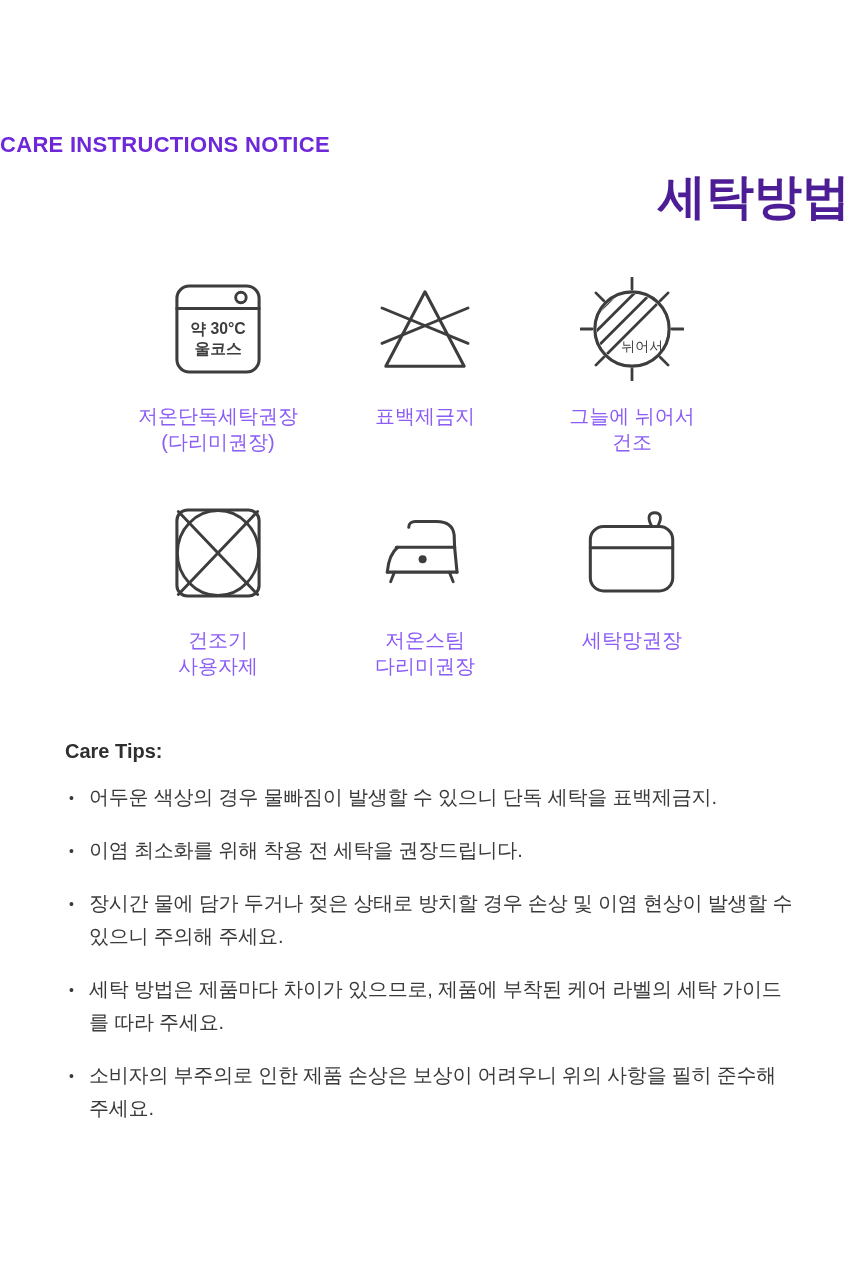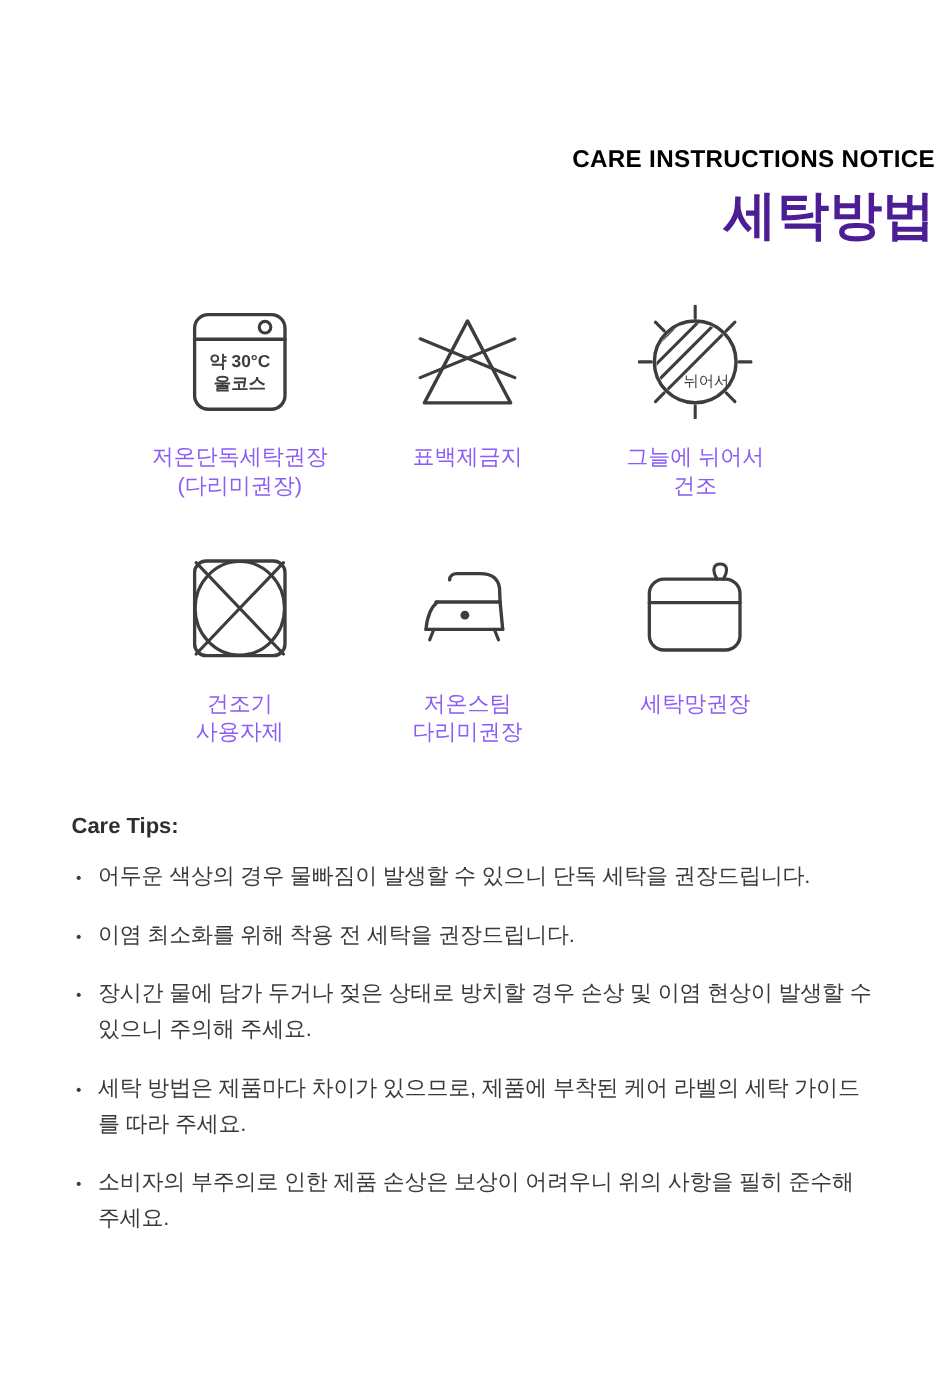--- a/index.html
+++ b/index.html
@@ -5,22 +5,22 @@
   html,body{margin:0;padding:0;background:#ffffff;}
   body{
     width:850px;min-height:1272px;
     font-family:"Liberation Sans","DejaVu Sans",sans-serif;
     color:#3d3d3d;
     -webkit-font-smoothing:antialiased;
   }
   .page{padding-top:134px;}
 
   .eyebrow{
-    text-align:right;
-    color:#000000;
+    text-align:left;
+    color:#6d28d9;
     font-size:22px;
     font-weight:700;
     letter-spacing:.3px;
     line-height:1;
   }
   .big-title{
     text-align:right;
     color:#4c1d95;
     font-size:48px;
     font-weight:700;
@@ -197,21 +197,21 @@
       <div class="icon-label">
         <span>세탁망권장</span>
       </div>
     </div>
 
   </div>
 
   <div class="tips">
     <div class="tips-heading">Care Tips:</div>
     <ul class="tips-list">
-      <li>어두운 색상의 경우 물빠짐이 발생할 수 있으니 단독 세탁을 권장드립니다.</li>
+      <li>어두운 색상의 경우 물빠짐이 발생할 수 있으니 단독 세탁을 표백제금지.</li>
       <li>이염 최소화를 위해 착용 전 세탁을 권장드립니다.</li>
       <li>장시간 물에 담가 두거나 젖은 상태로 방치할 경우 손상 및 이염 현상이 발생할 수 있으니 주의해 주세요.</li>
       <li>세탁 방법은 제품마다 차이가 있으므로, 제품에 부착된 케어 라벨의 세탁 가이드를 따라 주세요.</li>
       <li>소비자의 부주의로 인한 제품 손상은 보상이 어려우니 위의 사항을 필히 준수해 주세요.</li>
     </ul>
   </div>
 
 </div>
 
 </body></html>

